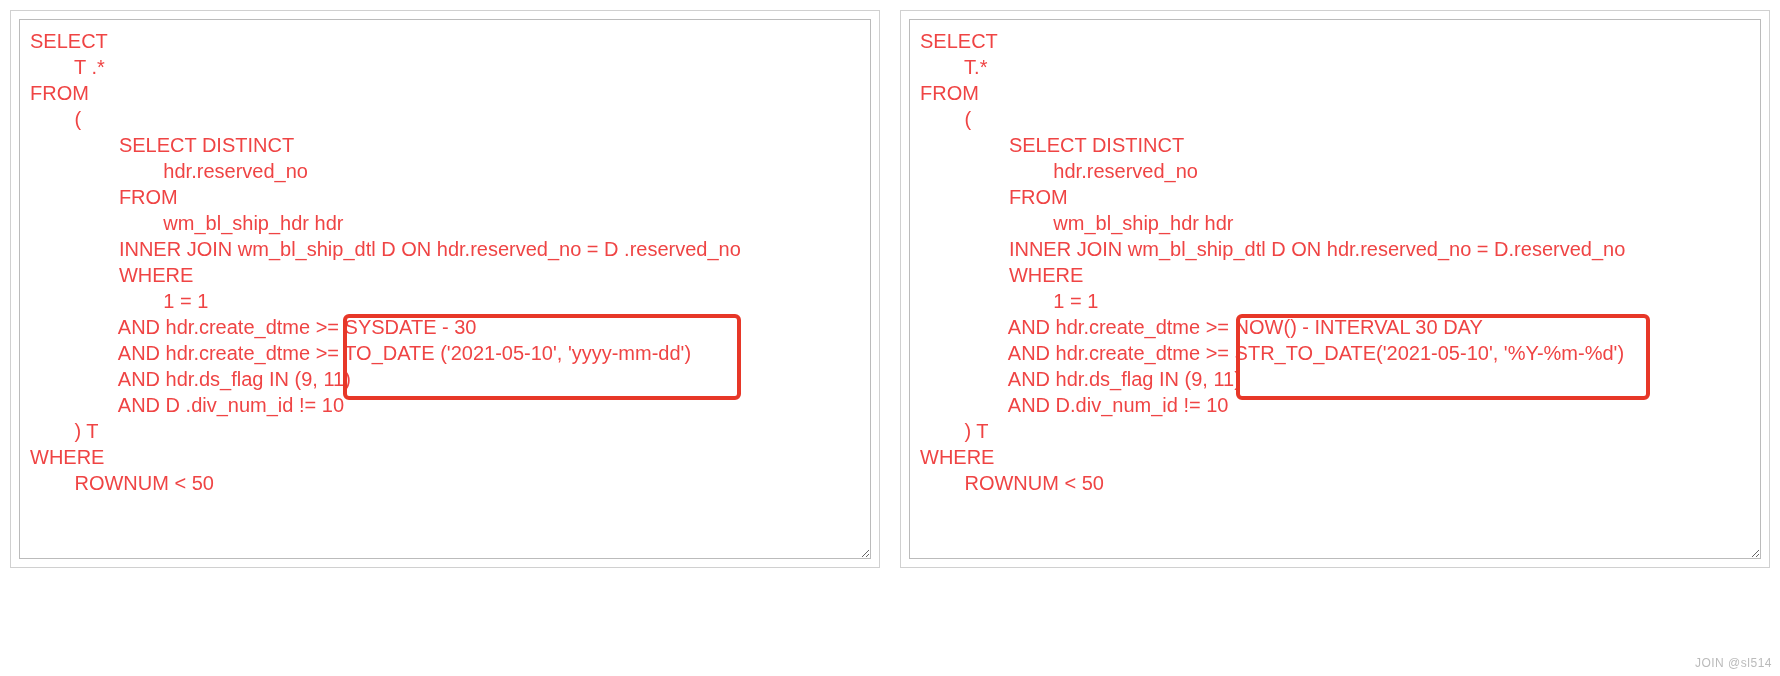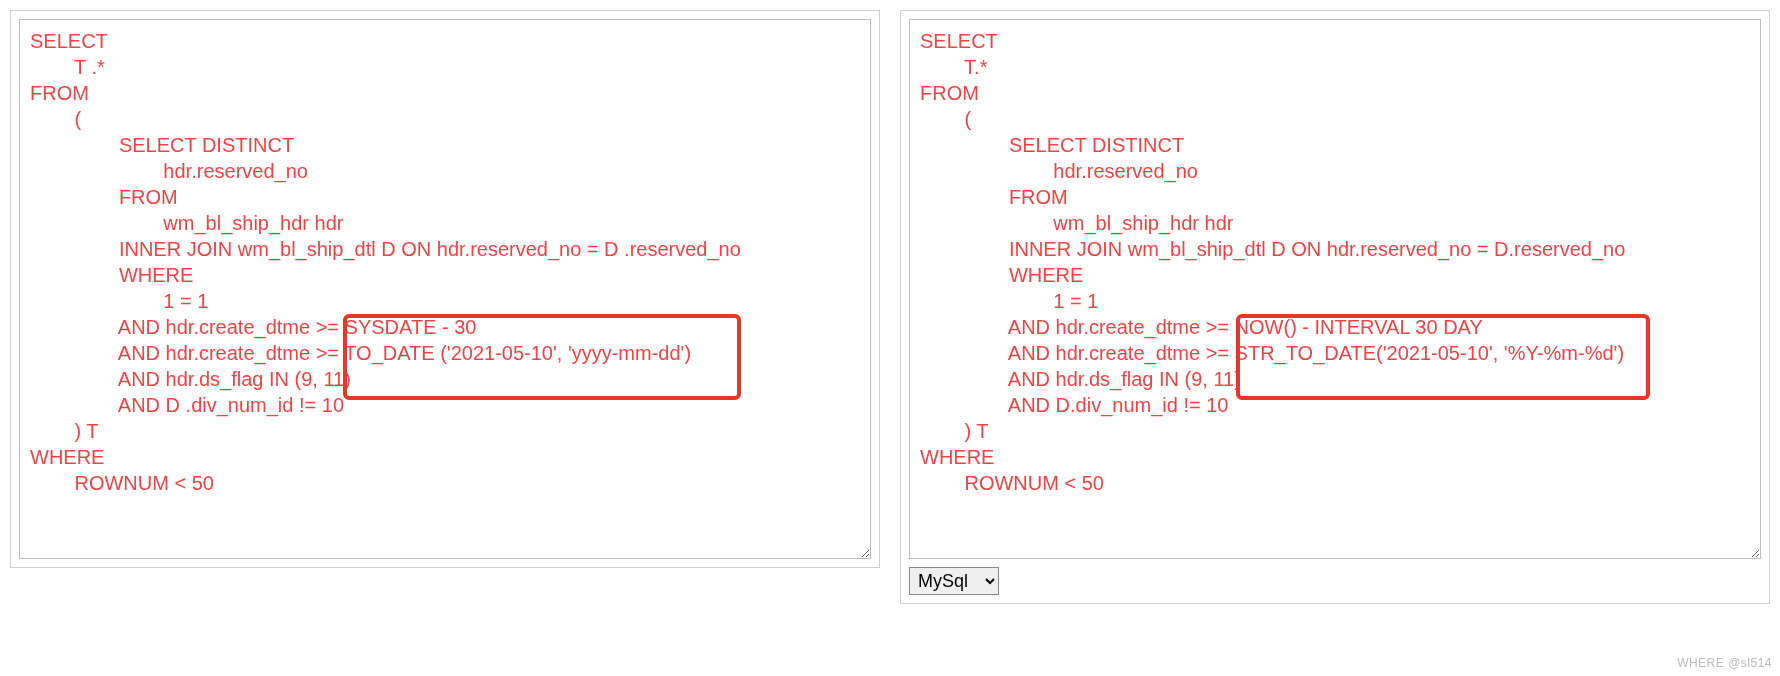--- a/index.html
+++ b/index.html
@@ -106,22 +106,17 @@
                 INNER JOIN wm_bl_ship_dtl D ON hdr.reserved_no = D.reserved_no
                 WHERE
                         1 = 1
                 AND hdr.create_dtme &gt;= NOW() - INTERVAL 30 DAY
                 AND hdr.create_dtme &gt;= STR_TO_DATE('2021-05-10', '%Y-%m-%d')
                 AND hdr.ds_flag IN (9, 11)
                 AND D.div_num_id != 10
         ) T
 WHERE
         ROWNUM &lt; 50<div class="hl" style="top:294px;left:326px;width:406px;height:78px;"></div></div>
-    <div>
-      <select class="db-select">
-        <option>MySql</option>
-      </select>
-    </div>
   </div>
 
 </div>
 
-<div class="watermark">WHERE @sl514</div>
+<div class="watermark">JOIN @sl514</div>
 
 </body></html>

